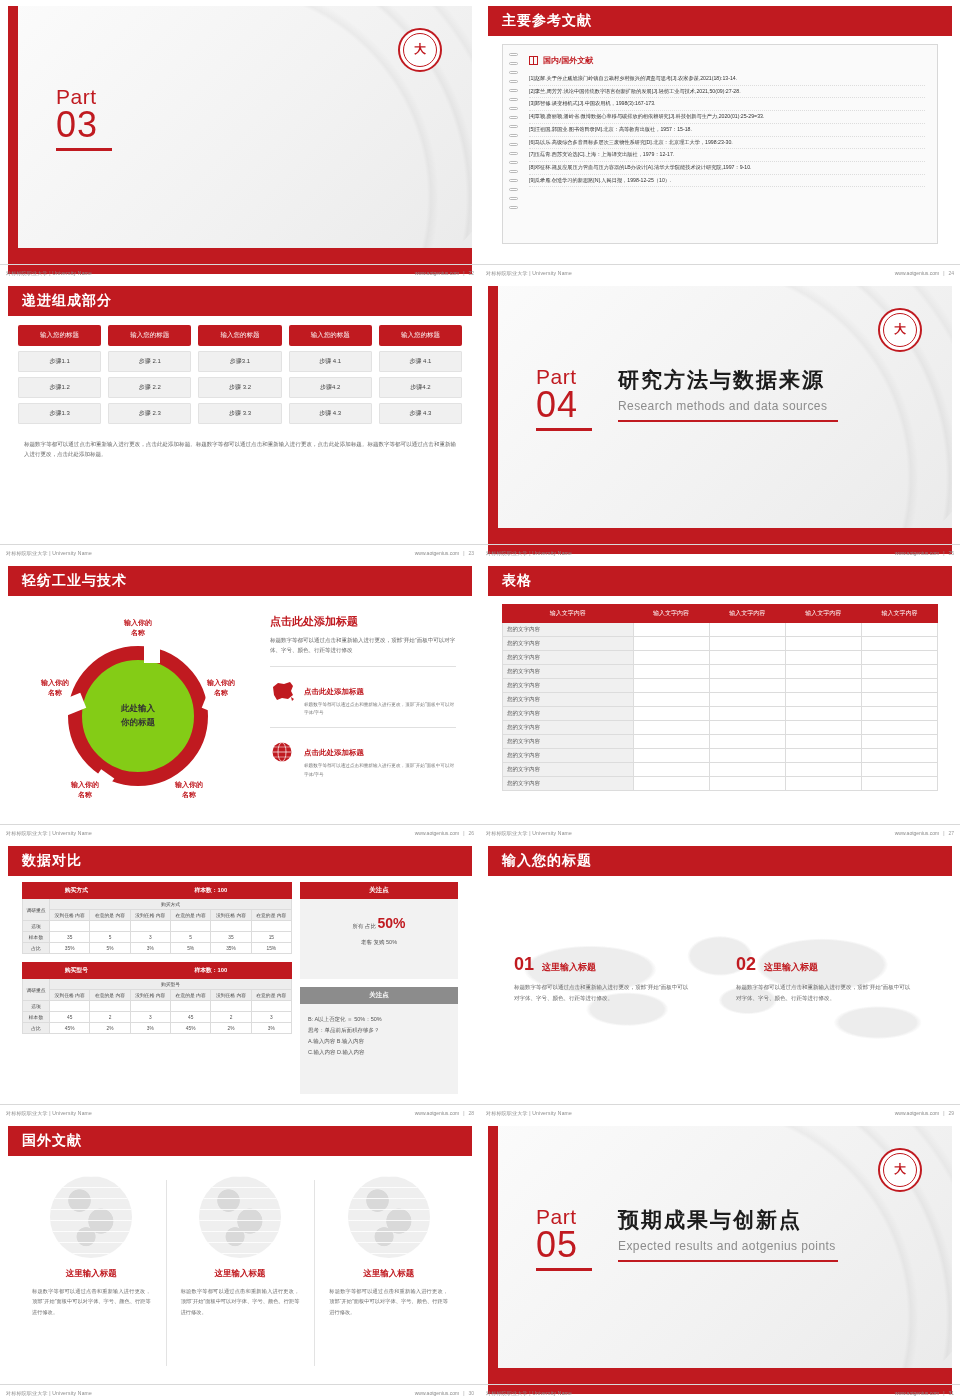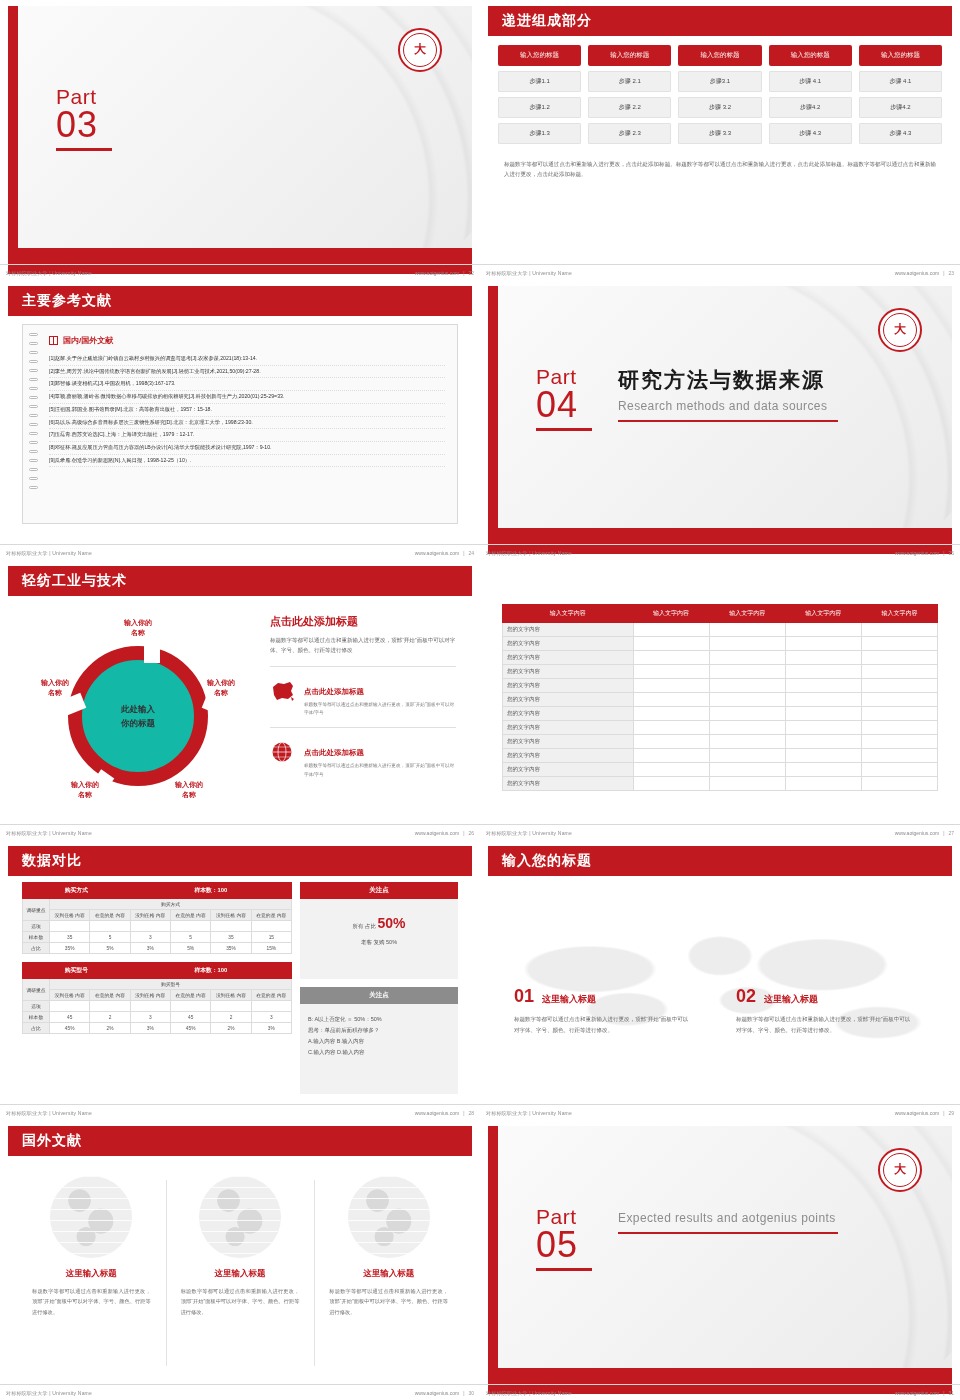--- a/index.html
+++ b/index.html
@@ -131,22 +131,23 @@
   }
   .ref-head .ico:after {
     content: ""; position: absolute; left: 3px; top: -1px; width: 1px; height: 9px; background: #c01a20;
   }
   .ref-head .t { color: #c01a20; font-weight: bold; font-size: 8px; }
   .ref-line { font-size: 5.2px; color: #333; line-height: 2.25; border-bottom: 1px dotted #ddd; }
   
   .donut-wrap { position: absolute; left: 18px; top: 46px; width: 225px; height: 210px; }
   .donut {
     position: absolute; left: 42px; top: 34px; width: 140px; height: 140px; border-radius: 50%;
-    background: #14b8a6;
+    background: #84cc16;
     border: 14px solid #c01a20;
+    font-family: Liberation Mono, monospace;
   }
   .donut .gapA, .donut .gapB, .donut .gapC, .donut .gapD, .donut .gapE {
     position: absolute; background: #fff; width: 16px; height: 20px;
   }
   .donut-center {
     position: absolute; inset: 0; display: flex; flex-direction: column;
     align-items: center; justify-content: center;
     font-size: 8.5px; color: #333; font-weight: bold; line-height: 1.7;
   }
   .dlabel {
@@ -205,21 +206,21 @@
       radial-gradient(ellipse at 22% 42%, #ececec 0 12%, rgba(255,255,255,0) 13%),
       radial-gradient(ellipse at 30% 60%, #ececec 0 8%, rgba(255,255,255,0) 9%),
       radial-gradient(ellipse at 50% 36%, #ececec 0 9%, rgba(255,255,255,0) 10%),
       radial-gradient(ellipse at 56% 56%, #ececec 0 7%, rgba(255,255,255,0) 8%),
       radial-gradient(ellipse at 72% 40%, #ececec 0 13%, rgba(255,255,255,0) 14%),
       radial-gradient(ellipse at 84% 66%, #ececec 0 7%, rgba(255,255,255,0) 8%);
     opacity: .9;
   }
   .s29-item { position: absolute; top: 108px; width: 175px; }
   .s29-item .row { display: flex; align-items: baseline; gap: 8px; }
-  .s29-num { color: #c01a20; font-weight: bold; font-size: 18px; margin-top: 32px; }
+  .s29-num { color: #c01a20; font-weight: bold; font-size: 18px; }
   .s29-h { color: #c01a20; font-weight: bold; font-size: 9px; }
   .s29-p { font-size: 5.5px; color: #666; line-height: 2; margin-top: 7px; }
   
   .s30 { position: absolute; top: 46px; left: 14px; right: 14px; bottom: 20px; display: flex; gap: 10px; }
   .s30-col { flex: 1; text-align: center; position: relative; padding: 0 6px; }
   .s30-col + .s30-col:before {
     content: ""; position: absolute; left: -5px; top: 8px; bottom: 8px; width: 1px; background: #e3e3e3;
   }
   .globe {
     width: 82px; height: 82px; border-radius: 50%; margin: 4px auto 10px;
@@ -262,70 +263,20 @@
           </div>
         </div>
       </div>
     </div>
     <div class="footer">
       <span class="left">对标标院职业大学 | University Name</span>
       <span class="right">
         <span>www.aotgenius.com</span>
         <span class="pg">|</span>
         <span class="pg">22</span>
-      </span>
-    </div>
-  </div>
-
-  <div class="slide">
-    <div class="slide-inner">
-      <div class="hdr">
-        <h2>递进组成部分</h2>
-      </div>
-      <div class="s23-title">递进关系</div>
-      <div class="s23-cols">
-        <div class="s23-col">
-          <div class="s23-head">输入您的标题</div>
-          <div class="s23-cell">步骤1.1</div>
-          <div class="s23-cell">步骤1.2</div>
-          <div class="s23-cell">步骤1.3</div>
-        </div>
-        <div class="s23-col">
-          <div class="s23-head">输入您的标题</div>
-          <div class="s23-cell">步骤 2.1</div>
-          <div class="s23-cell">步骤 2.2</div>
-          <div class="s23-cell">步骤 2.3</div>
-        </div>
-        <div class="s23-col">
-          <div class="s23-head">输入您的标题</div>
-          <div class="s23-cell">步骤3.1</div>
-          <div class="s23-cell">步骤 3.2</div>
-          <div class="s23-cell">步骤 3.3</div>
-        </div>
-        <div class="s23-col">
-          <div class="s23-head">输入您的标题</div>
-          <div class="s23-cell">步骤 4.1</div>
-          <div class="s23-cell">步骤4.2</div>
-          <div class="s23-cell">步骤 4.3</div>
-        </div>
-        <div class="s23-col">
-          <div class="s23-head">输入您的标题</div>
-          <div class="s23-cell">步骤 4.1</div>
-          <div class="s23-cell">步骤4.2</div>
-          <div class="s23-cell">步骤 4.3</div>
-        </div>
-      </div>
-      <div class="s23-note">标题数字等都可以通过点击和重新输入进行更改，点击此处添加标题。标题数字等都可以通过点击和重新输入进行更改，点击此处添加标题。标题数字等都可以通过点击和重新输入进行更改，点击此处添加标题。</div>
-    </div>
-    <div class="footer">
-      <span class="left">对标标院职业大学 | University Name</span>
-      <span class="right">
-        <span>www.aotgenius.com</span>
-        <span class="pg">|</span>
-        <span class="pg">23</span>
       </span>
     </div>
   </div>
 
   <div class="slide">
     <div class="slide-inner">
       <div class="hdr">
         <h2>主要参考文献</h2>
       </div>
       <div class="ref-box">
@@ -363,20 +314,70 @@
         <div class="ref-line">[8]邓征杯.规反应展压力管血与压力容器的LB办设计[A].清华大学院能技术设计研究院,1997：9-10.</div>
         <div class="ref-line">[9]瓜希雁.创造学习的新思路[N].人民日报，1998-12-25（10）.</div>
       </div>
     </div>
     <div class="footer">
       <span class="left">对标标院职业大学 | University Name</span>
       <span class="right">
         <span>www.aotgenius.com</span>
         <span class="pg">|</span>
         <span class="pg">24</span>
+      </span>
+    </div>
+  </div>
+
+  <div class="slide">
+    <div class="slide-inner">
+      <div class="hdr">
+        <h2>递进组成部分</h2>
+      </div>
+      <div class="s23-title">递进关系</div>
+      <div class="s23-cols">
+        <div class="s23-col">
+          <div class="s23-head">输入您的标题</div>
+          <div class="s23-cell">步骤1.1</div>
+          <div class="s23-cell">步骤1.2</div>
+          <div class="s23-cell">步骤1.3</div>
+        </div>
+        <div class="s23-col">
+          <div class="s23-head">输入您的标题</div>
+          <div class="s23-cell">步骤 2.1</div>
+          <div class="s23-cell">步骤 2.2</div>
+          <div class="s23-cell">步骤 2.3</div>
+        </div>
+        <div class="s23-col">
+          <div class="s23-head">输入您的标题</div>
+          <div class="s23-cell">步骤3.1</div>
+          <div class="s23-cell">步骤 3.2</div>
+          <div class="s23-cell">步骤 3.3</div>
+        </div>
+        <div class="s23-col">
+          <div class="s23-head">输入您的标题</div>
+          <div class="s23-cell">步骤 4.1</div>
+          <div class="s23-cell">步骤4.2</div>
+          <div class="s23-cell">步骤 4.3</div>
+        </div>
+        <div class="s23-col">
+          <div class="s23-head">输入您的标题</div>
+          <div class="s23-cell">步骤 4.1</div>
+          <div class="s23-cell">步骤4.2</div>
+          <div class="s23-cell">步骤 4.3</div>
+        </div>
+      </div>
+      <div class="s23-note">标题数字等都可以通过点击和重新输入进行更改，点击此处添加标题。标题数字等都可以通过点击和重新输入进行更改，点击此处添加标题。标题数字等都可以通过点击和重新输入进行更改，点击此处添加标题。</div>
+    </div>
+    <div class="footer">
+      <span class="left">对标标院职业大学 | University Name</span>
+      <span class="right">
+        <span>www.aotgenius.com</span>
+        <span class="pg">|</span>
+        <span class="pg">23</span>
       </span>
     </div>
   </div>
 
   <div class="slide">
     <div class="slide-inner">
       <div class="part">
         <div class="arcs"></div>
         <div class="redbar-left"></div>
         <div class="redbar-bottom"></div>
@@ -471,20 +472,23 @@
       <span class="right">
         <span>www.aotgenius.com</span>
         <span class="pg">|</span>
         <span class="pg">26</span>
       </span>
     </div>
   </div>
 
   <div class="slide">
     <div class="slide-inner">
+      <div class="hdr">
+        <h2>表格</h2>
+      </div>
       <table class="tbl">
         <tbody>
             <tr>
           <th>输入文字内容</th>
           <th>输入文字内容</th>
           <th>输入文字内容</th>
           <th>输入文字内容</th>
           <th>输入文字内容</th>
         </tr>
         <tr>
@@ -806,20 +810,21 @@
               <span class="mark">大</span>
             </div>
         </div>
         <div class="part-wrap">
           <div class="part-num">
             <div class="p-word">Part</div>
             <div class="p-digit">05</div>
             <div class="p-rule"></div>
           </div>
           <div class="part-txt">
+            <div class="p-cn">预期成果与创新点</div>
             <div class="p-en">Expected results and aotgenius points</div>
             <div class="p-rule2"></div>
           </div>
         </div>
       </div>
     </div>
     <div class="footer">
       <span class="left">对标标院职业大学 | University Name</span>
       <span class="right">
         <span>www.aotgenius.com</span>

